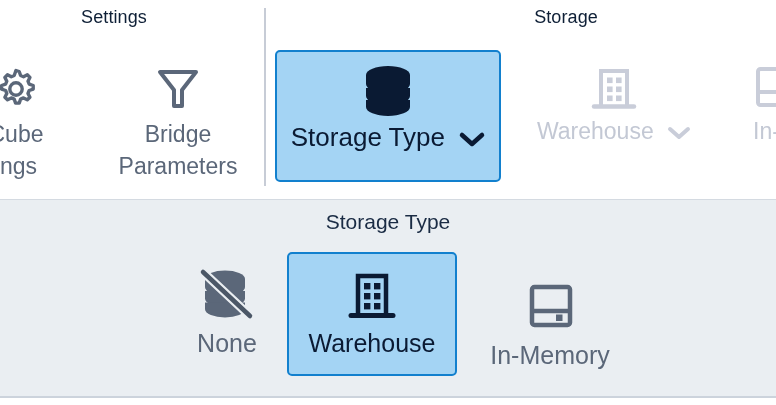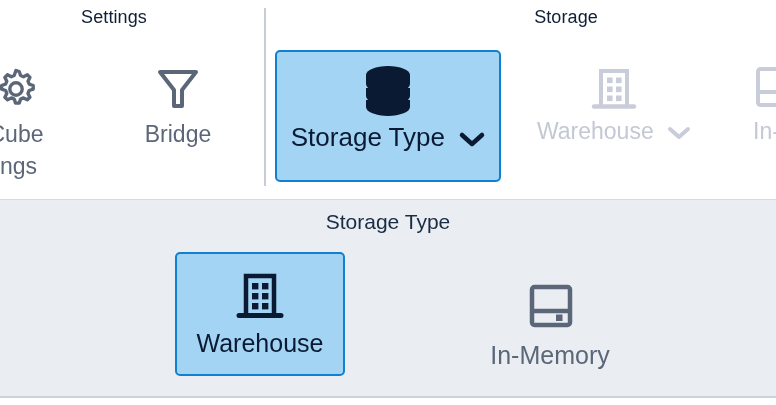--- a/index.html
+++ b/index.html
@@ -198,20 +198,21 @@
       </div>
 
       <div class="cmd" style="left:128px; top:60px; width:172px;">
         <div class="cmd-icon">
           <svg width="44" height="46" viewBox="0 0 44 46">
             <path d="M4 6 H40 L26 24 V40 L18 40 V24 Z" fill="none" stroke="#5b6779" stroke-width="4" stroke-linejoin="round"></path>
           </svg>
         </div>
         <div class="cmd-label two-line">
           <span>Bridge</span><br>
+          <span>Parameters</span>
         </div>
       </div>
     </div>
 
     <div class="group-divider" style="left:264px;"></div>
 
     <div class="ribbon-group" style="left:276px; width:500px;text-decoration:underline;">
       <div class="group-title" style="top:7px; left:130px; width:320px;">Storage</div>
     </div>
 
@@ -271,20 +272,35 @@
     </div>
 
   </div>
 
   <div class="panel">
 
     <div class="panel-title">Storage Type</div>
 
     <div class="panel-options">
 
+      <div class="opt opt-none">
+        <div class="opt-icon">
+          <svg width="60" height="56" viewBox="0 0 60 56">
+            <g>
+              <ellipse cx="28" cy="13" rx="20" ry="8.5" fill="#5b6779"></ellipse>
+              <path d="M8 13 v8 a20 8.5 0 0 0 40 0 v-8 z" fill="#5b6779"></path>
+              <path d="M8 25 v7.5 a20 8.5 0 0 0 40 0 v-7.5 z" fill="#5b6779"></path>
+              <path d="M8 36.5 v6.5 a20 8.5 0 0 0 40 0 v-6.5 z" fill="#5b6779"></path>
+            </g>
+            <line x1="6" y1="6" x2="53" y2="50" stroke="#eaeef2" stroke-width="9" stroke-linecap="round"></line>
+            <line x1="6" y1="6" x2="53" y2="50" stroke="#4b5767" stroke-width="4.5" stroke-linecap="round"></line>
+          </svg>
+        </div>
+        <div class="opt-label">None</div>
+      </div>
 
       <div class="opt opt-wh selected">
         <div class="opt-icon">
           <svg width="58" height="58" viewBox="0 0 58 58">
             <path d="M15 49 V11 H43 V49" fill="none" stroke="#0a1a33" stroke-width="4.5"></path>
             <line x1="8" y1="50.5" x2="50" y2="50.5" stroke="#0a1a33" stroke-width="5" stroke-linecap="round"></line>
             <rect x="21" y="18" width="6.4" height="6.4" fill="#0a1a33"></rect>
             <rect x="31" y="18" width="6.4" height="6.4" fill="#0a1a33"></rect>
             <rect x="21" y="28" width="6.4" height="6.4" fill="#0a1a33"></rect>
             <rect x="31" y="28" width="6.4" height="6.4" fill="#0a1a33"></rect>

